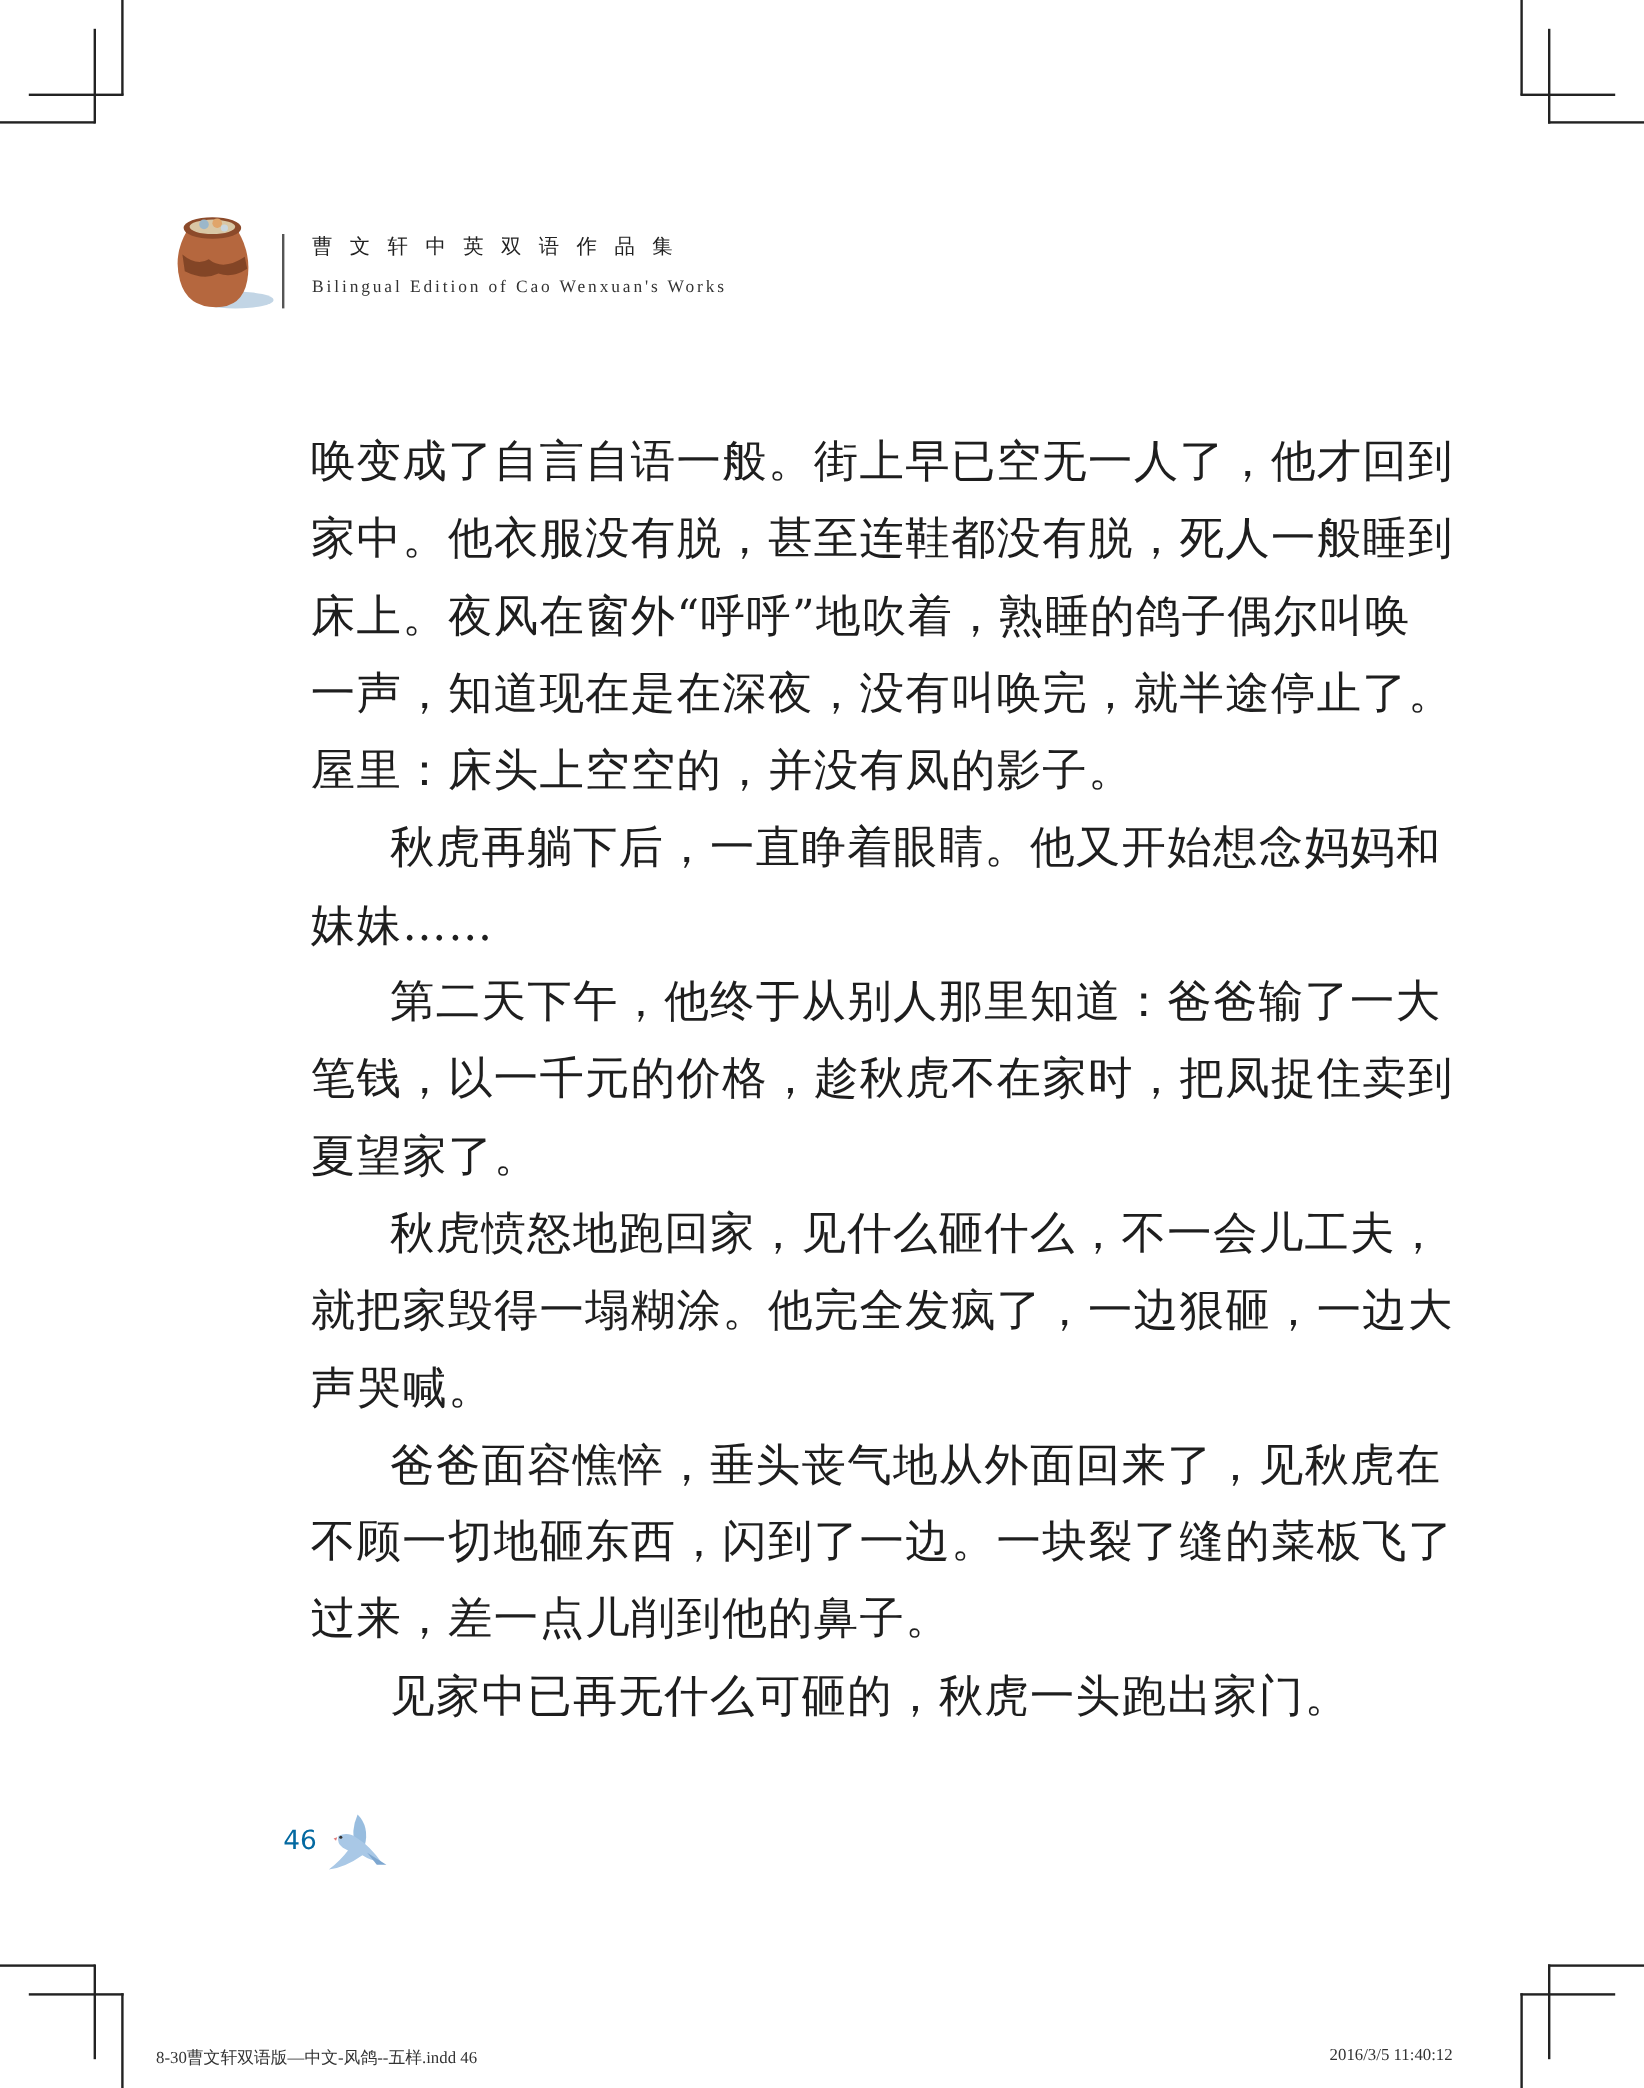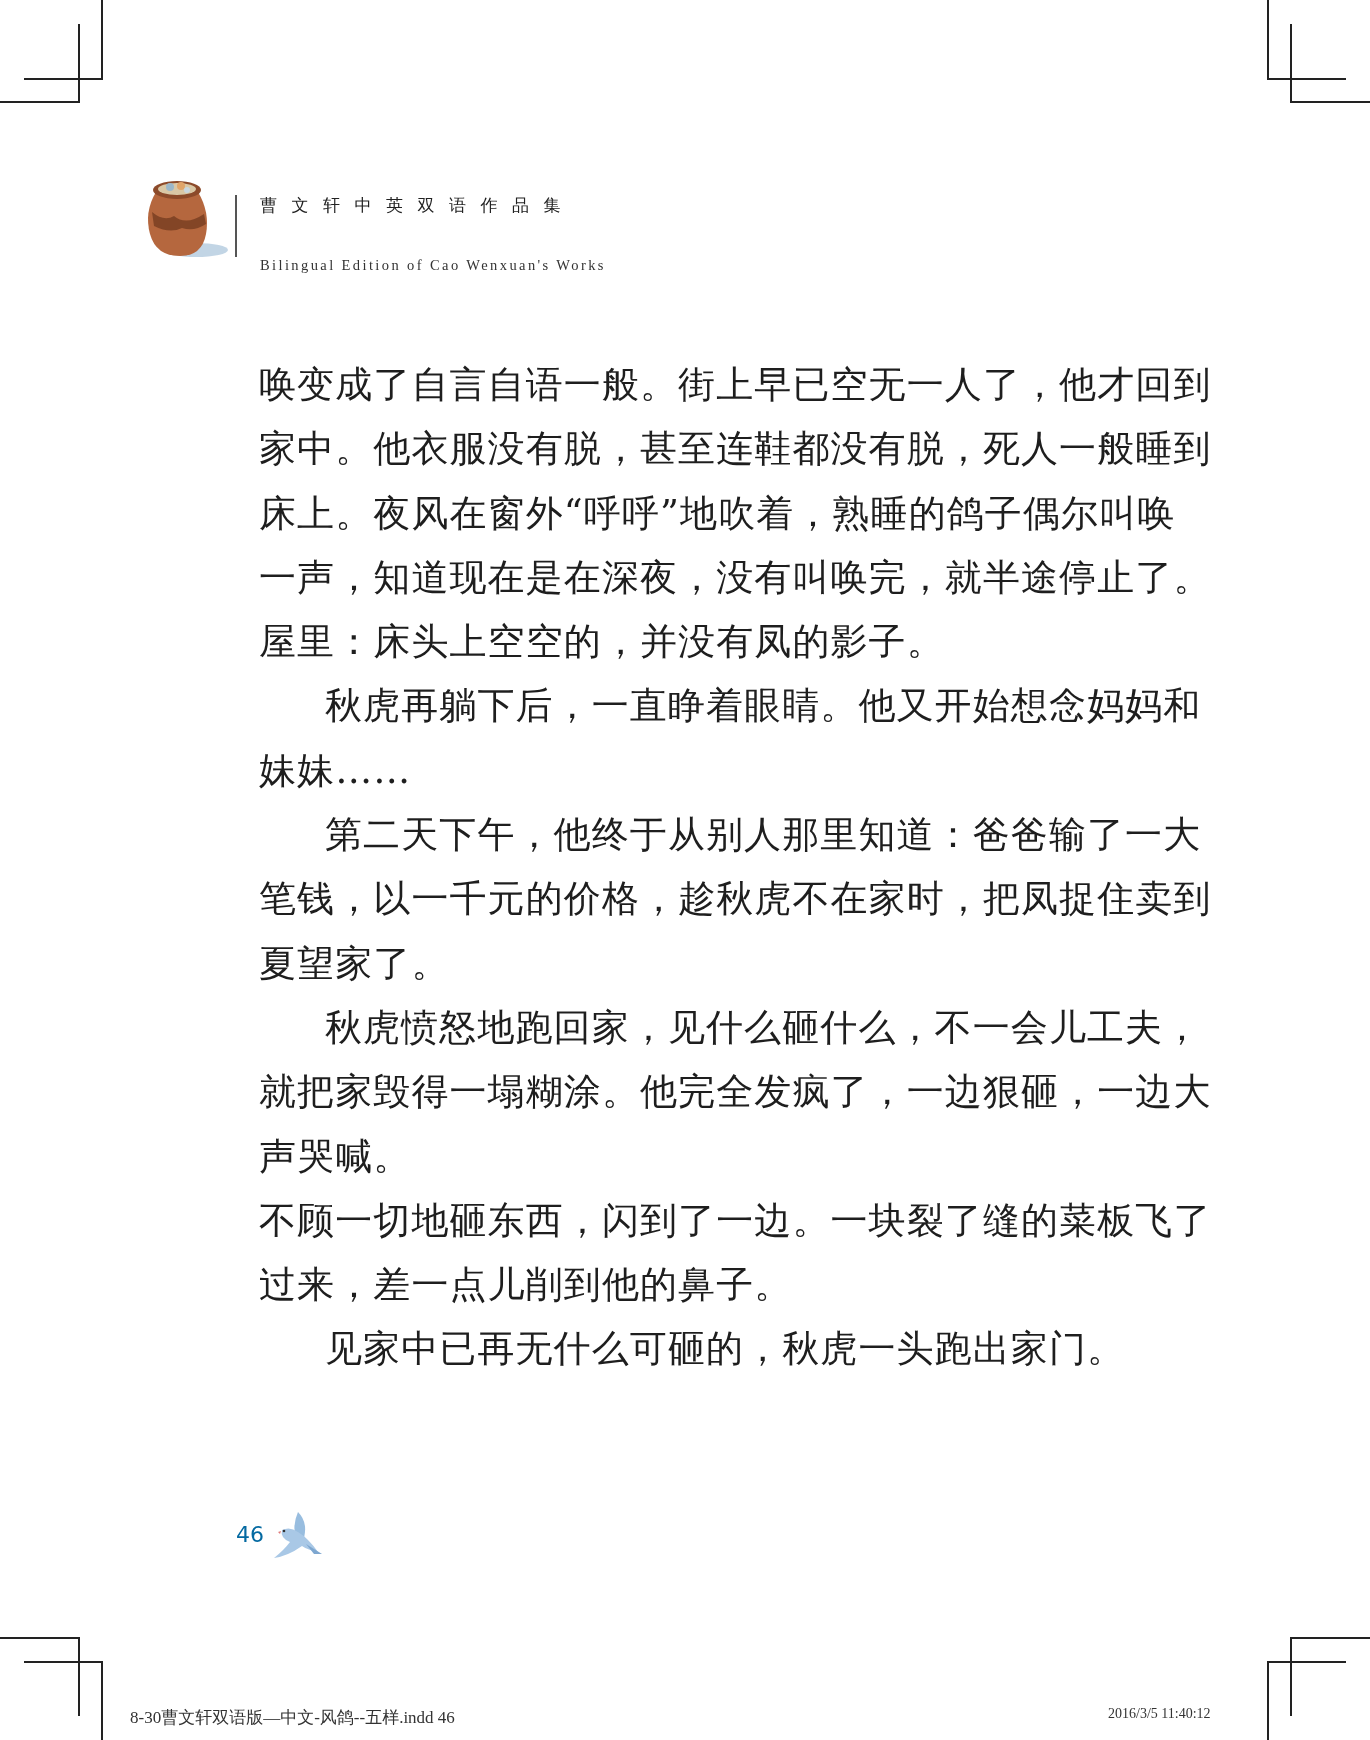--- a/index.html
+++ b/index.html
@@ -5,29 +5,29 @@
   html, body { margin:0; padding:0; background:#ffffff; }
   body { width:1370px; height:1740px; position:relative; overflow:hidden;
          font-family: "DejaVu Serif", "Liberation Serif", serif; color:#1a1a1a; }
   .crop { position:absolute; background:#222; }
   .header { position:absolute; left:134px; top:168px; width:560px; height:100px; }
   .jar { position:absolute; left:0; top:4px; width:96px; height:90px; }
   .header-rule { position:absolute; left:101px; top:27px; width:2px; height:62px; background:#555; }
   .header-cn { position:absolute; left:126px; top:26px; font-size:17px; letter-spacing:14.5px;
                color:#222; white-space:nowrap; font-family:"DejaVu Serif", serif; }
   .header-en { position:absolute; left:126px; top:63px; font-size:14.5px; letter-spacing:2.4px;
-               color:#333; white-space:nowrap; font-family:"Liberation Serif", serif;margin-top:26px; }
+               color:#333; white-space:nowrap; font-family:"Liberation Serif", serif; }
   .body-text { position:absolute; left:259px; top:363px; width:820px; }
   .line { height:64.3px; line-height:44px; font-size:37px; white-space:nowrap;
           letter-spacing:1.1px; font-family:"DejaVu Serif", serif; color:#1e1e1e; }
   .line.indent { padding-left:66px; }
   .page-number { position:absolute; left:236px; top:1522px; font-size:22px; color:#0369a1;
                  font-family:"DejaVu Sans", sans-serif; }
   .bird { position:absolute; left:268px; top:1508px; width:56px; height:52px; }
-  .slug-left { position:absolute; left:130px; top:1706px; font-size:17px; color:#333;
+  .slug-left { position:absolute; left:130px; top:1706px; font-size:14px; color:#333;
                font-family:"Liberation Serif", serif; white-space:nowrap; }
   .slug-right { position:absolute; left:1108px; top:1706px; font-size:14px; color:#333;
                 font-family:"Liberation Serif", serif; white-space:nowrap; }
 </style>
 </head>
 <body>
 
 <div class="crop" style="left:101px;top:0;width:2px;height:79px;"></div>
 <div class="crop" style="left:24px;top:78px;width:79px;height:2px;"></div>
 <div class="crop" style="left:78px;top:24px;width:2px;height:79px;"></div>
@@ -71,20 +71,21 @@
   <div class="line">一声，知道现在是在深夜，没有叫唤完，就半途停止了。</div>
   <div class="line">屋里：床头上空空的，并没有凤的影子。</div>
   <div class="line indent">秋虎再躺下后，一直睁着眼睛。他又开始想念妈妈和</div>
   <div class="line">妹妹……</div>
   <div class="line indent">第二天下午，他终于从别人那里知道：爸爸输了一大</div>
   <div class="line">笔钱，以一千元的价格，趁秋虎不在家时，把凤捉住卖到</div>
   <div class="line">夏望家了。</div>
   <div class="line indent">秋虎愤怒地跑回家，见什么砸什么，不一会儿工夫，</div>
   <div class="line">就把家毁得一塌糊涂。他完全发疯了，一边狠砸，一边大</div>
   <div class="line">声哭喊。</div>
+  <div class="line indent">爸爸面容憔悴，垂头丧气地从外面回来了，见秋虎在</div>
   <div class="line">不顾一切地砸东西，闪到了一边。一块裂了缝的菜板飞了</div>
   <div class="line">过来，差一点儿削到他的鼻子。</div>
   <div class="line indent">见家中已再无什么可砸的，秋虎一头跑出家门。</div>
 </div>
 
 <div class="page-number">46</div>
 <svg class="bird" viewBox="0 0 56 52">
   <path d="M30 4 Q40 14 36 30 L28 30 Q24 18 30 4 Z" fill="#8db6dc" opacity="0.9"></path>
   <path d="M14 22 Q22 18 30 24 Q40 30 50 44 Q40 42 34 38 Q20 48 6 50 Q16 42 22 34 Q12 30 14 22 Z" fill="#a9c8e6"></path>
   <circle cx="16" cy="23" r="1.3" fill="#333"></circle>

